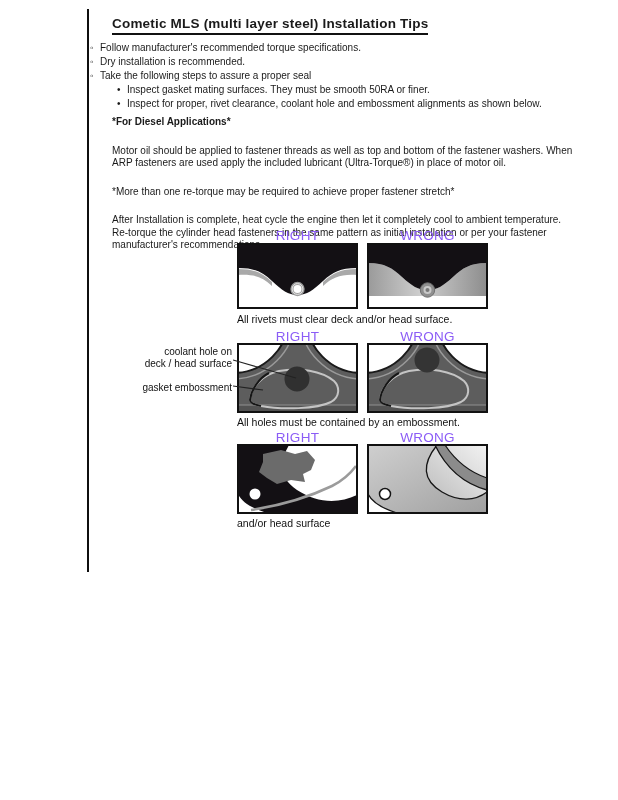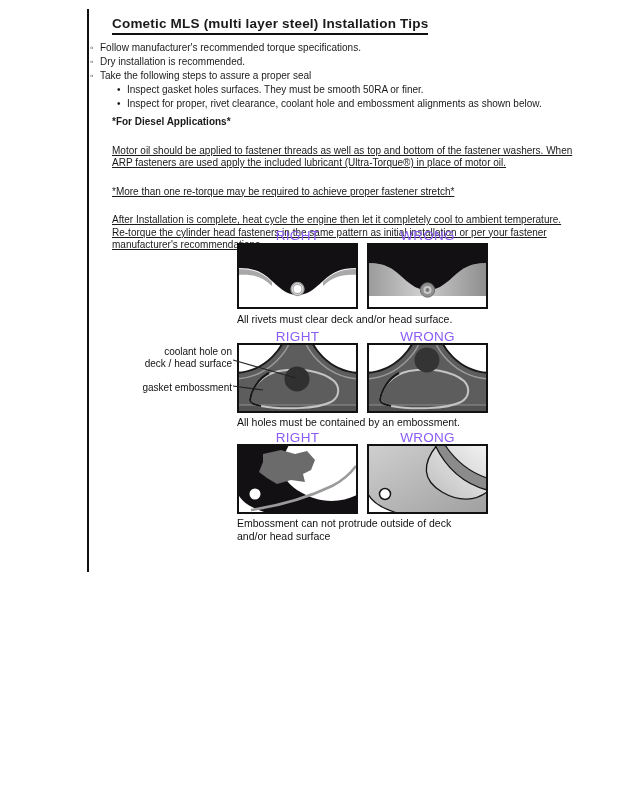--- a/index.html
+++ b/index.html
@@ -11,21 +11,21 @@
   .title{
     position:absolute;left:112px;top:16px;font-size:13.5px;font-weight:bold;
     letter-spacing:.2px;border-bottom:2px solid #111;padding-bottom:2px;display:inline-block;
   }
   .bullets{position:absolute;left:90px;top:41px;width:512px;font-size:10px;line-height:14px;}
   .bullet{display:flex;}
   .bullet .mk{width:10px;flex:none;}
   .bullet.sub{margin-left:27px;}
   .diesel{position:absolute;left:112px;top:116px;width:466px;font-size:10px;line-height:12.5px;}
   .diesel h2{font-size:10px;margin:0 0 16px 0;font-weight:bold;}
-  .diesel p{margin:16px 0 11px 0;text-decoration:underline;}
+  .diesel p{margin:16px 0 11px 0;}
   .dlabel{position:absolute;width:121px;text-align:center;font-size:13.5px;color:#8b5cf6;letter-spacing:.3px;}
   .dbox{position:absolute;}
   .dbox svg{display:block;}
   .dcaption{position:absolute;font-size:10.5px;color:#111;line-height:12.5px;}
   .ann{position:absolute;left:106px;width:126px;text-align:right;font-size:10px;line-height:11.5px;color:#111;}
   .leader{position:absolute;left:233px;top:352px;pointer-events:none;}
   .warranty{position:absolute;left:104px;top:574px;width:414px;font-size:5px;line-height:5.8px;color:#1c1c1c;}
   .warranty .wh{font-weight:bold;font-size:5.3px;margin:0 0 6px 0;}
   .warranty p{margin:0 0 5.5px 0;}
   .warranty p.tight{margin-bottom:0;}
@@ -48,21 +48,21 @@
     <div class="bullet">
       <span class="mk">◦</span>
       <span>Dry installation is recommended.</span>
     </div>
     <div class="bullet">
       <span class="mk">◦</span>
       <span>Take the following steps to assure a proper seal</span>
     </div>
     <div class="bullet sub">
       <span class="mk">•</span>
-      <span>Inspect gasket holes surfaces.  They must be smooth 50RA or finer.</span>
+      <span>Inspect gasket mating surfaces.  They must be smooth 50RA or finer.</span>
     </div>
     <div class="bullet sub">
       <span class="mk">•</span>
       <span>Inspect for proper, rivet clearance, coolant hole and embossment alignments as shown below.</span>
     </div>
   </div>
 
   <div class="diesel">
     <h2>*For Diesel Applications*</h2>
     <p>Motor oil should be applied to fastener threads as well as top and bottom of the fastener washers. When ARP fasteners are used apply the included lubricant (Ultra-Torque®) in place of motor oil.</p>
@@ -188,21 +188,20 @@
       <path d="M1,1 H70 C55,20 55,36 75,48 C92,58 108,57 120,48 V69 H30 C14,64 5,58 1,50 Z" fill="url(#g3)"></path>
       <path d="M70,1 C55,20 55,36 75,48 C92,58 108,57 120,48" fill="none" stroke="#151515" stroke-width="1.3"></path>
       <path d="M1,50 C5,58 14,64 30,69" fill="none" stroke="#151515" stroke-width="1.3"></path>
       <path d="M78,1 C88,16 102,28 120,34 L120,46 C98,40 80,26 68,1 Z" fill="#8b8b8b" stroke="#151515" stroke-width="1.3"></path>
       <circle cx="18" cy="50" r="5.5" fill="#ffffff" stroke="#151515" stroke-width="1.5"></circle>
       <rect x="1" y="1" width="119" height="68" fill="none" stroke="#111" stroke-width="2"></rect>
     </svg>
   </div>
 
   <div class="dcaption" style="left:237px;top:517px">
-    <div>Embossment can not protrude outside of deck</div>
     <div>and/or head surface</div>
   </div>
 
   <div class="warranty">
     <div class="wh">Warranty Disclaimer*</div>
     <p>Due to the nature of performance applications, the parts in this catalog are sold without any express warranty or any implied warranty of merchantability or fitness for a particular purpose.  Cometic Gasket Inc., shall not, under any circumstances, be liable for any special, incidental or consequential damages, including, person, party or property, but not limited to, damage, or loss of property or equipment, loss of profits or revenue, cost of purchased or replacement goods, or claims of customers of the purchase, which may arise and/or result from sale, instillation or use of these parts.  Installation of these parts could adversely affect the motor manufacturers warranty coverage.</p>
     <p class="tight">VENUE-The agreed upon venue, in the event of dispute whatsoever between the parties, whether instituted by either party, including, but not limited to, contract terms, payment terms, delivery, type, defects, sufficiency of product, shall be the Court of Common Pleas, Lake County, Ohio or the Painesville Municipal Court, Lake County, Ohio, depending on the amount in controversy.</p>
     <p>This agreement shall be governed by and construed under the laws of the State of Ohio.</p>
     <p>All prices and terms are subject to change without notice.</p>
     <p>Terms COD- Secured with a completed dealer/jobber application on File, COD-Company check with a current credit card number on file.  Open accounts may be established by well rated firms.  A credit application is available upon request.  Open accounts are due payable Net 30 days from date of invoice.  No statement will be sent.  If an account becomes 60 or more days past due, it is subject to being placed on credit hold.  No orders will be shipped or new orders accepted until past due balance is paid.  If an account becomes 90 or more days past due, it is subject to being placed for collections.  All costs of collection are the responsibility of the customer, including attorney fees, court costs, and other expenses of litigation.</p>

